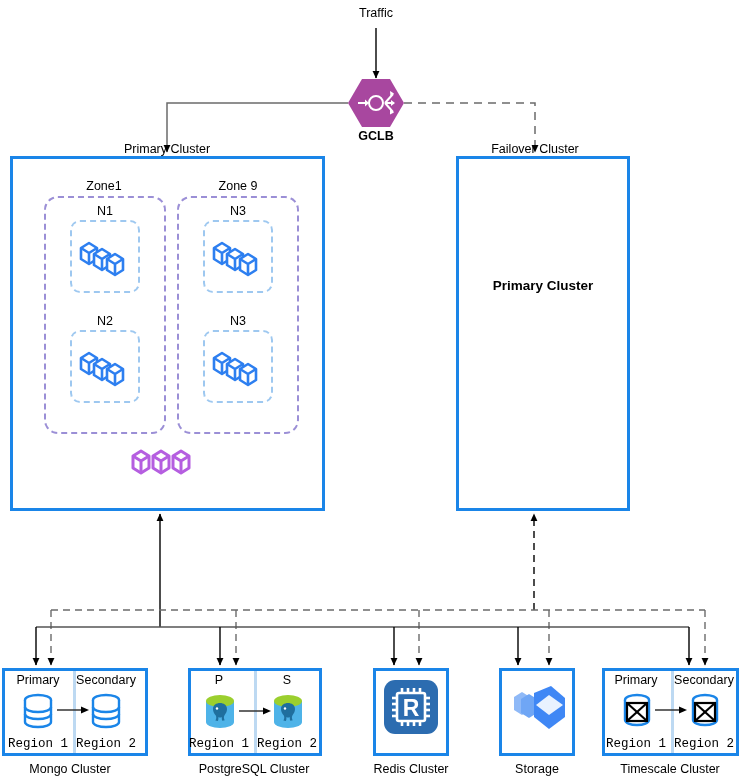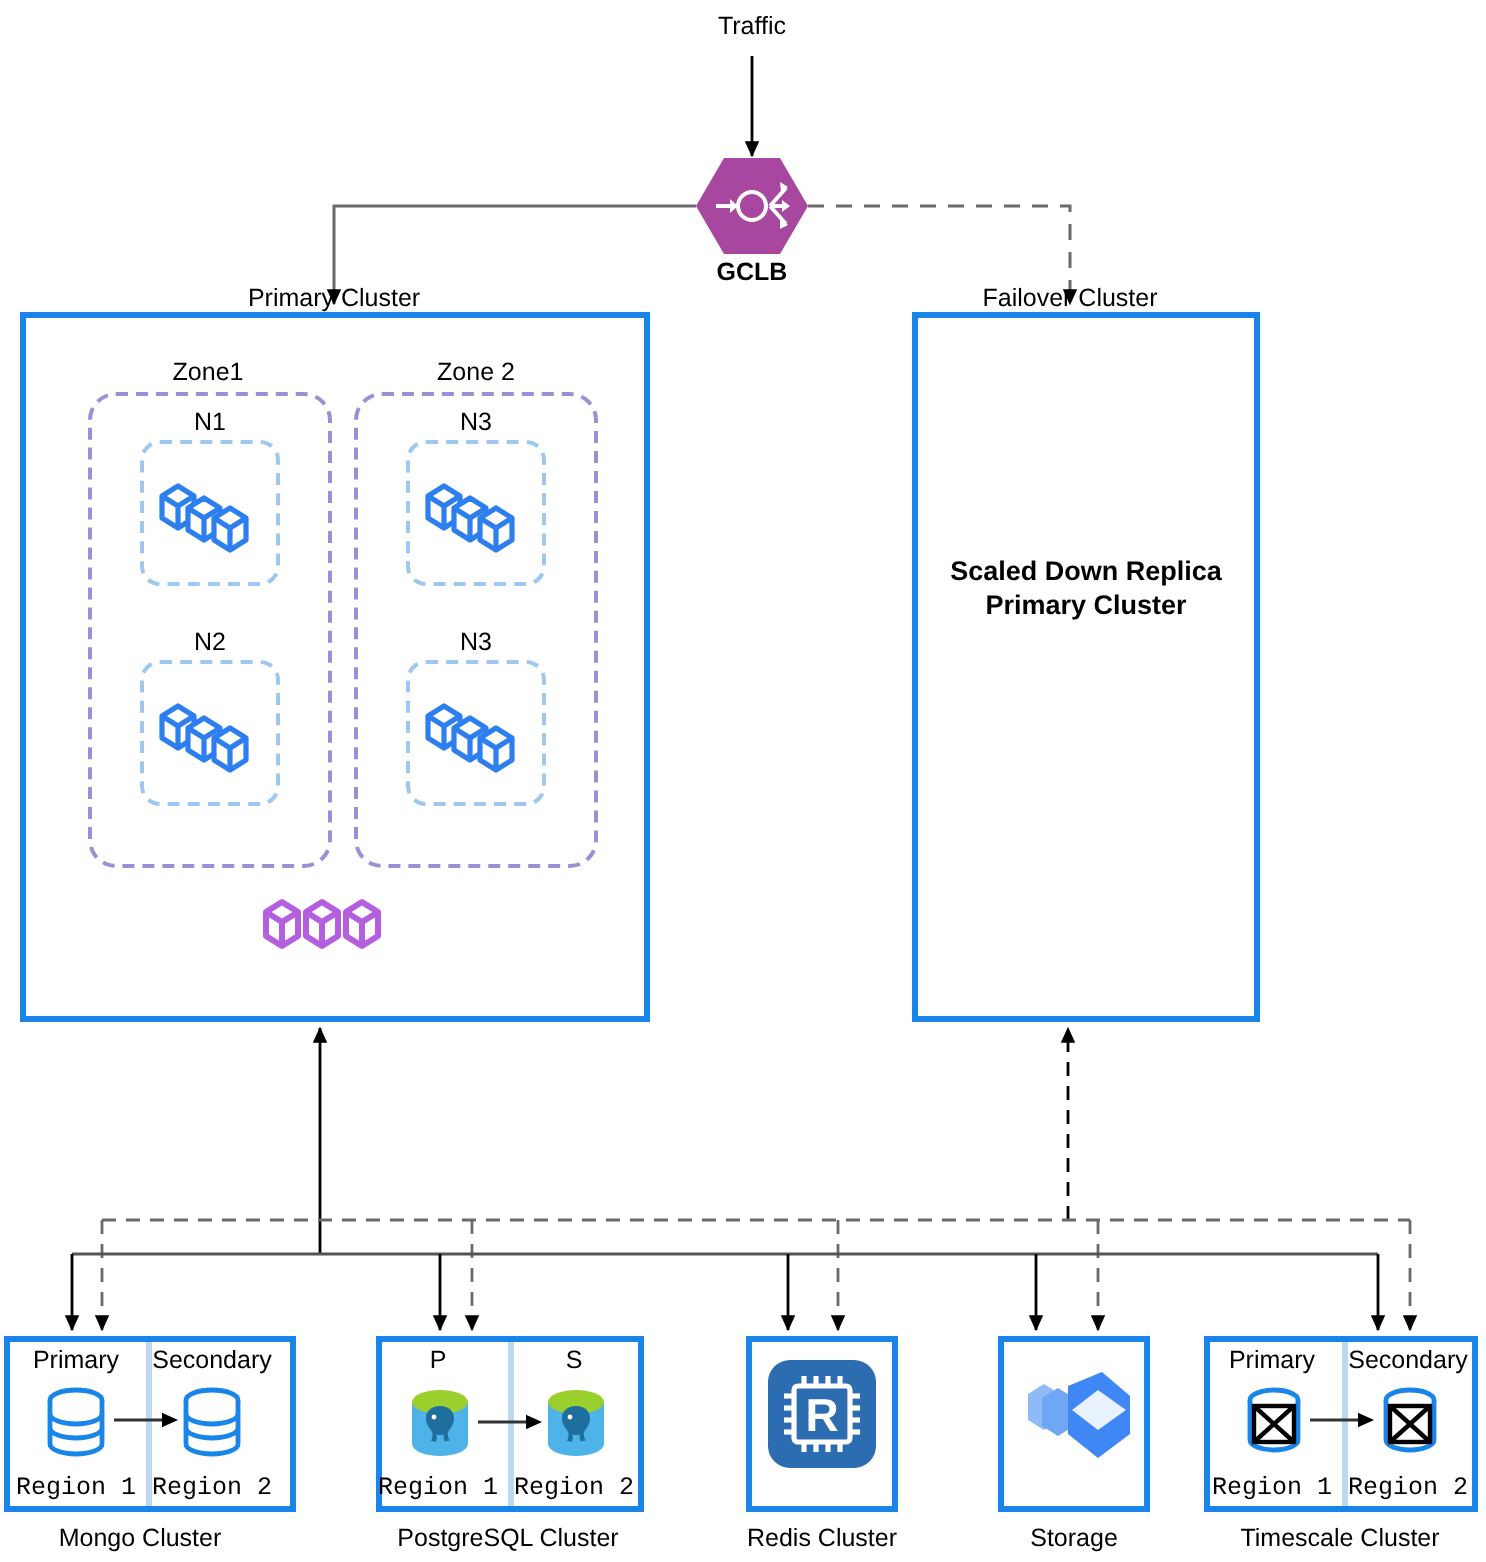--- a/index.html
+++ b/index.html
@@ -121,21 +121,21 @@
         <path d="M4,16 L12,11 L20,16 L20,27 L12,32 L4,27 z"></path>
         <path d="M4,16 L12,21 L20,16 M12,21 L12,32" fill="none"></path>
         <path d="M17,22 L25,17 L33,22 L33,33 L25,38 L17,33 z"></path>
         <path d="M17,22 L25,27 L33,22 M25,27 L25,38" fill="none"></path>
         <path d="M30,27 L38,22 L46,27 L46,38 L38,43 L30,38 z"></path>
         <path d="M30,27 L38,32 L46,27 M38,32 L38,43" fill="none"></path>
       </g>
     </svg>
   </div>
 
-  <div class="zone-label" style="left:238px;top:179px;">Zone 2</div>
+  <div class="zone-label" style="left:238px;top:179px;">Zone 9</div>
   <div class="zonebox" style="left:177px;top:196px;width:122px;height:238px;"></div>
   <div class="node-label" style="left:238px;top:204px;">N3</div>
   <div class="nodebox" style="left:203px;top:220px;width:70px;height:73px;">
     <svg width="60" height="50" viewBox="0 0 60 50" style="position:absolute;left:5px;top:10px;">
       <g stroke="#2d7ff0" stroke-width="2.6" stroke-linejoin="round" fill="#fff">
         <path d="M4,16 L12,11 L20,16 L20,27 L12,32 L4,27 z"></path>
         <path d="M4,16 L12,21 L20,16 M12,21 L12,32" fill="none"></path>
         <path d="M17,22 L25,17 L33,22 L33,33 L25,38 L17,33 z"></path>
         <path d="M17,22 L25,27 L33,22 M25,27 L25,38" fill="none"></path>
         <path d="M30,27 L38,22 L46,27 L46,38 L38,43 L30,38 z"></path>
@@ -166,21 +166,20 @@
         <path d="M25,11 L33,16 L41,11 M33,16 L33,28" fill="none"></path>
         <path d="M45,11 L53,6 L61,11 L61,23 L53,28 L45,23 z"></path>
         <path d="M45,11 L53,16 L61,11 M53,16 L53,28" fill="none"></path>
       </g>
     </svg>
   </div>
 
   <div class="lbl ctr" style="left:535px;top:142px;">Failover Cluster</div>
   <div class="clusterbox" style="left:456px;top:156px;width:174px;height:355px;">
     <div class="replica-text" style="top:118px;">
-      <div>Scaled Down Replica</div>
       <div>Primary Cluster</div>
     </div>
   </div>
 
   <div class="dbbox" style="left:2px;top:668px;width:146px;height:88px;">
     <div class="dbsplit" style="left:68px;"></div>
   </div>
   <div class="db-col-label" style="left:38px;top:673px;">Primary</div>
   <div class="db-col-label" style="left:106px;top:673px;">Secondary</div>
   <svg class="abs" style="left:18px;top:692px;" width="40" height="40" viewBox="0 0 40 40">

